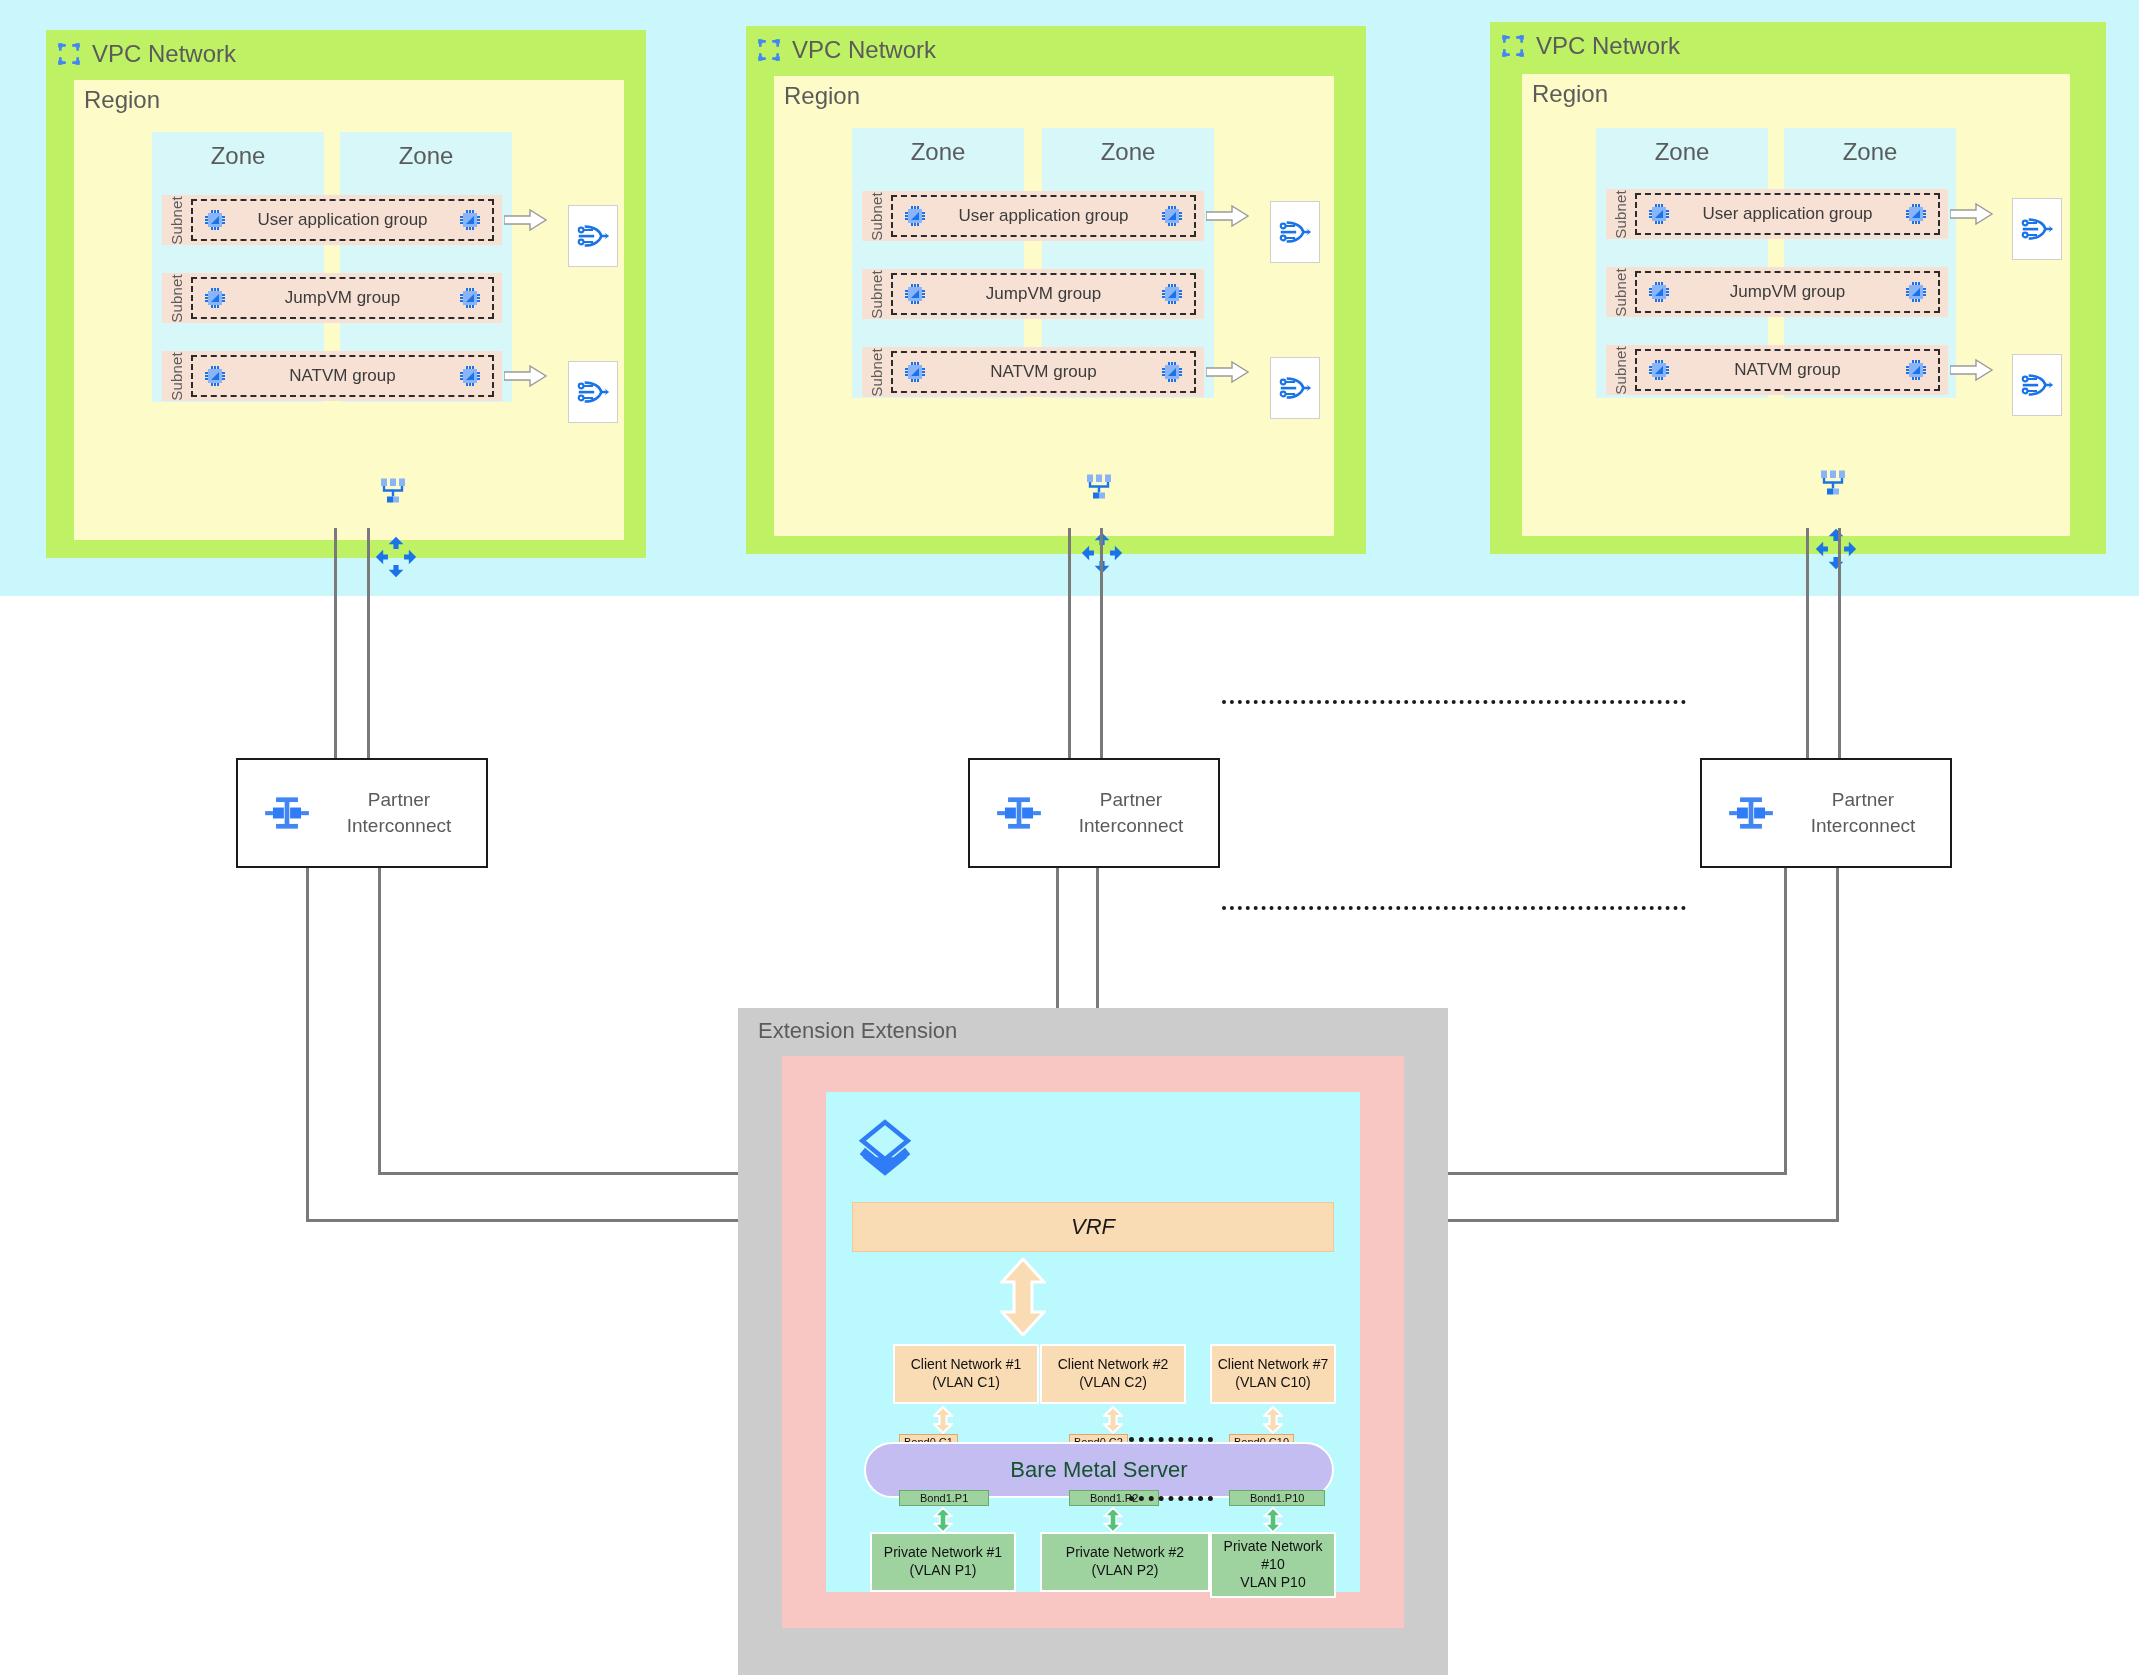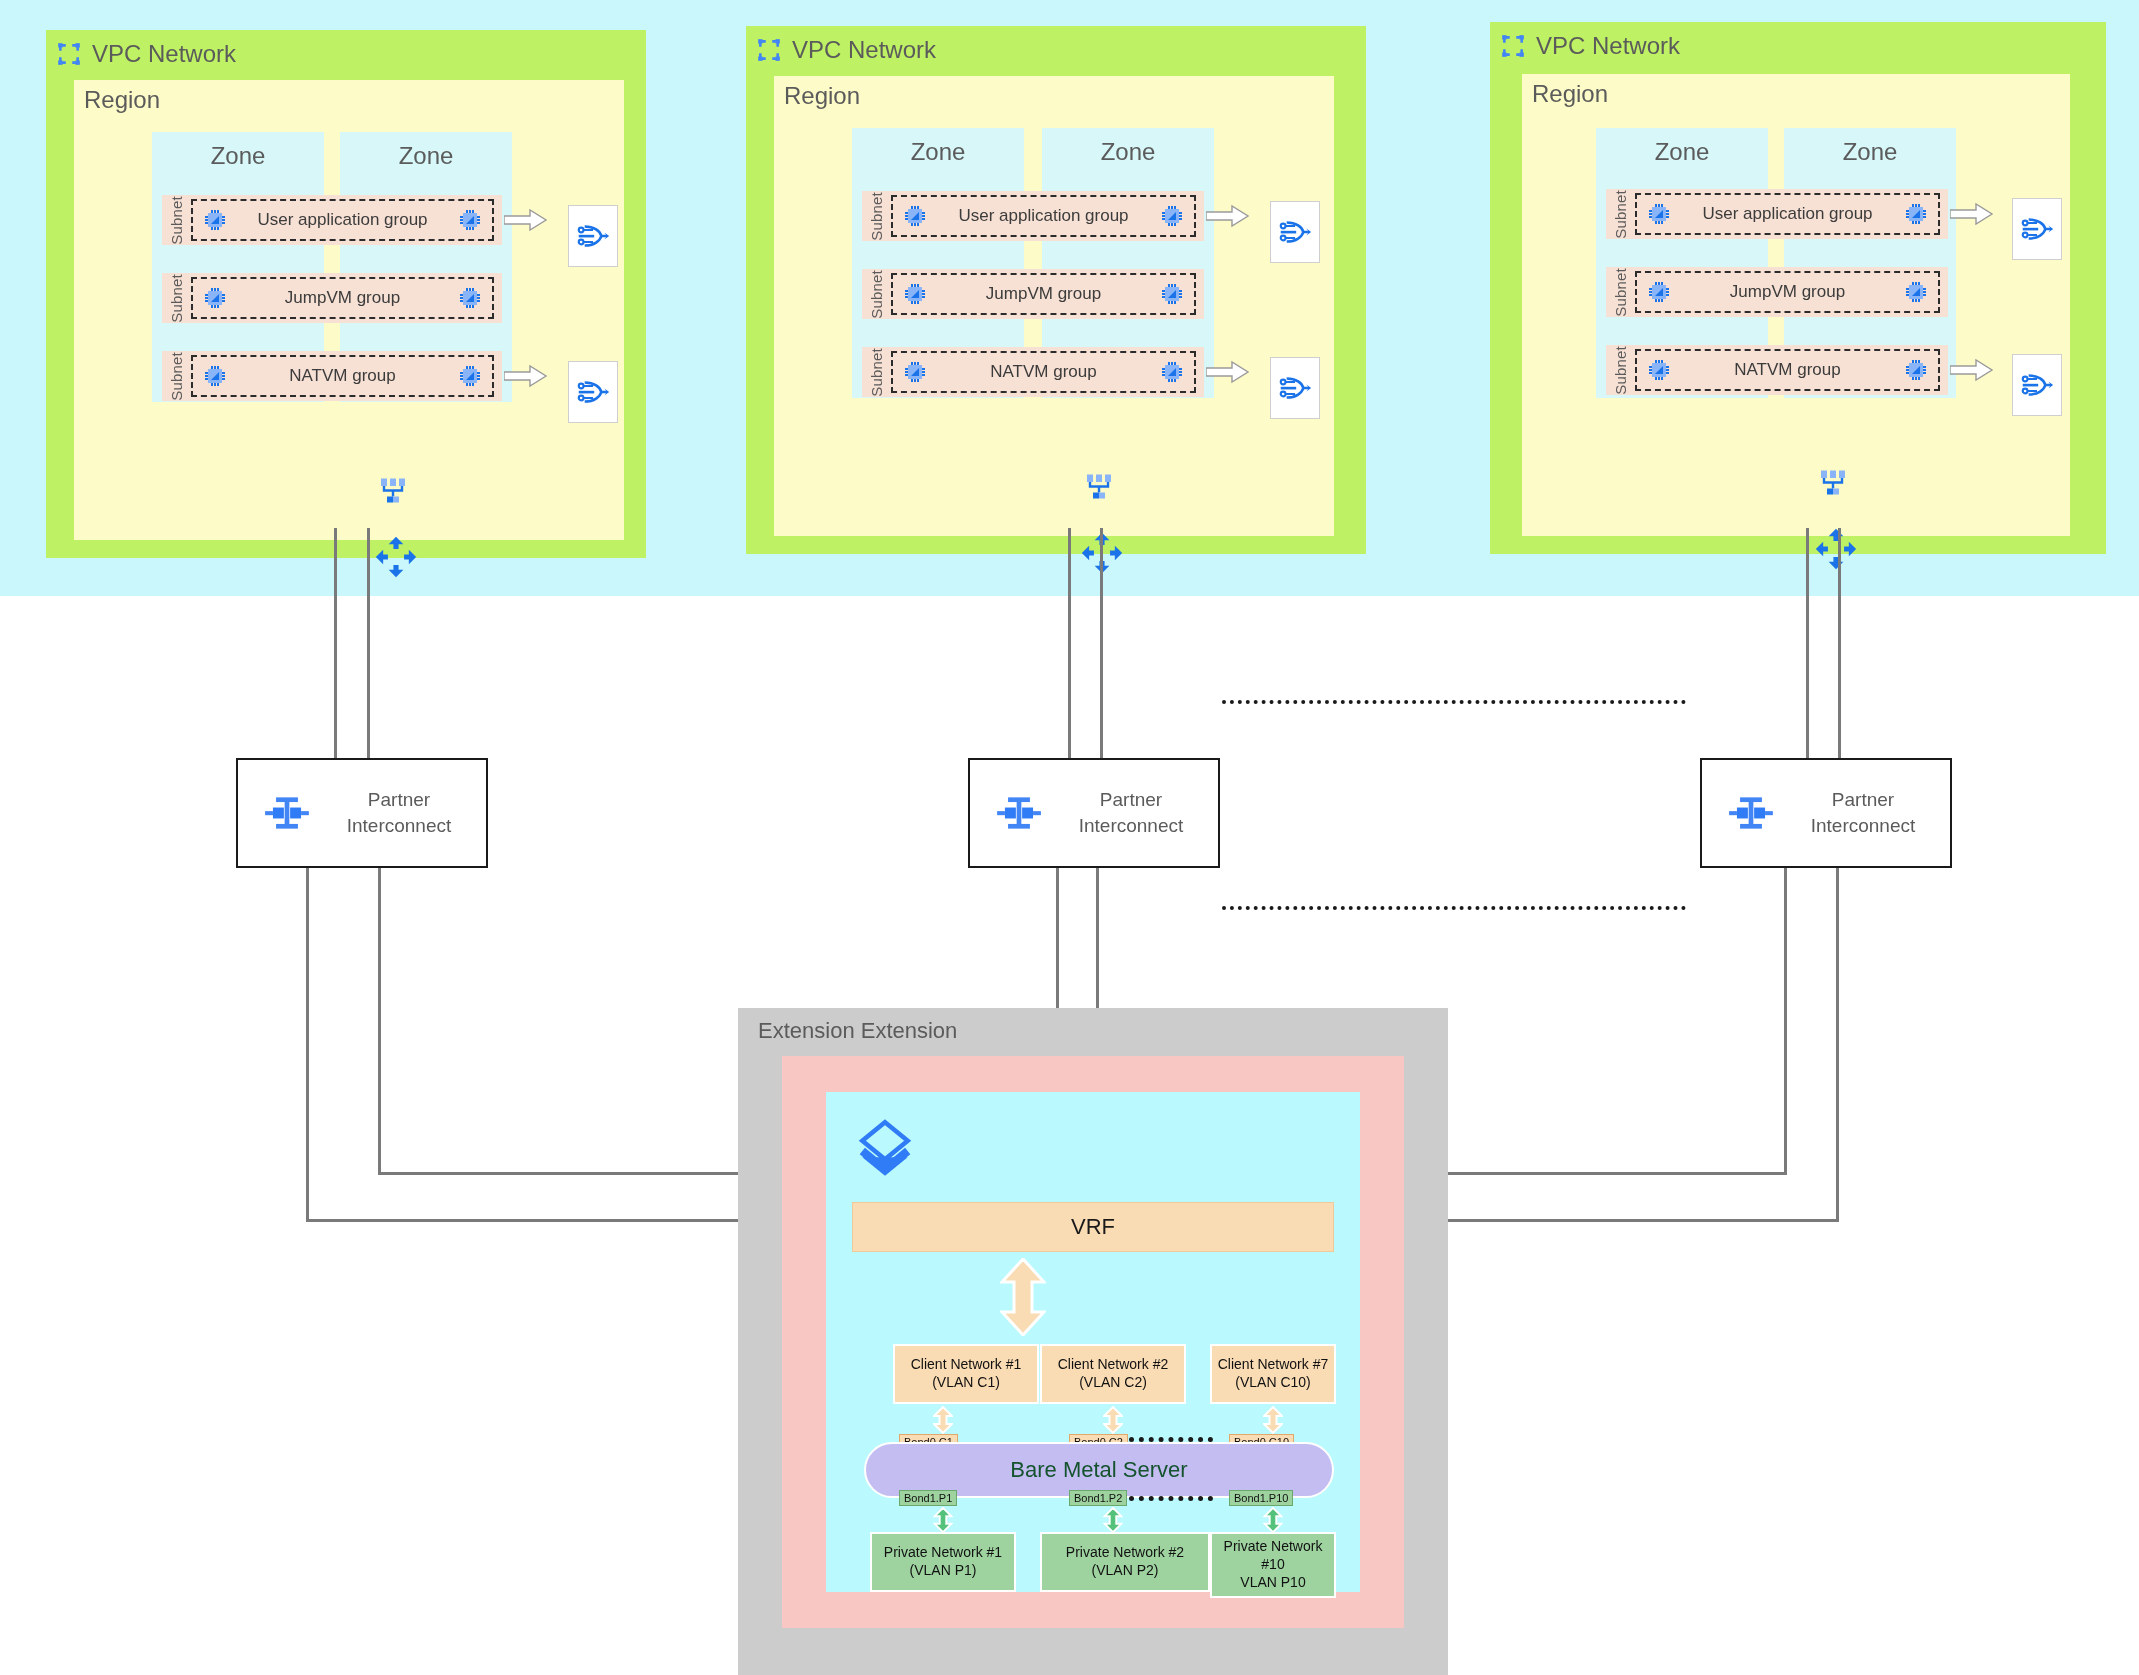--- a/index.html
+++ b/index.html
@@ -56,30 +56,30 @@
   .pi-box{background:#ffffff;border:2px solid #1a1a1a;display:flex;align-items:center;}
   .pi-label{font-size:19px;color:#5b5b5b;text-align:center;flex:1;line-height:1.35;}
 
   
   .re-outer{background:#cccccc;}
   .re-title{font-size:22px;color:#5b5b5b;}
   .re-pink{background:#f8c6c3;}
   .re-cyan{background:#baf9fd;}
 
   .vrf{background:#fadcb4;border:1px solid #f0c99a;display:flex;align-items:center;justify-content:center;}
-  .vrf-label{font-size:22px;color:#1a1a1a;}
+  .vrf-label{font-size:22px;color:#1a1a1a;font-style:italic;}
 
   .cnet{background:#fadcb4;border:2px solid #ffffff;display:flex;align-items:center;justify-content:center;text-align:center;font-size:14px;color:#111;line-height:1.28;}
   .pnet{background:#9ed3a0;border:2px solid #ffffff;display:flex;align-items:center;justify-content:center;text-align:center;font-size:14px;color:#111;line-height:1.28;}
 
   .bms{background:#c3bdf2;border:2px solid #ffffff;border-radius:90px;display:flex;align-items:center;justify-content:center;}
   .bms-label{font-size:22px;color:#14532d;}
 
   .bond-c{background:#fadcb4;border:1px solid #e0a86a;font-size:11px;color:#111;padding:1px 4px;white-space:nowrap;}
-  .bond-p{background:#9ed3a0;border:1px solid #6aa96c;font-size:11px;color:#111;padding:1px 4px;white-space:nowrap;}
+  .bond-p{background:#9ed3a0;border:1px solid #6aa96c;font-size:11px;color:#111;padding:1px 20px;white-space:nowrap;}
 
   .dotrow{position:absolute;height:0;border-top:5px dotted #1a1a1a;}
 </style>
 </head>
 <body>
 
 <div id="canvas">
 
   <div class="abs top-band"></div>
 

